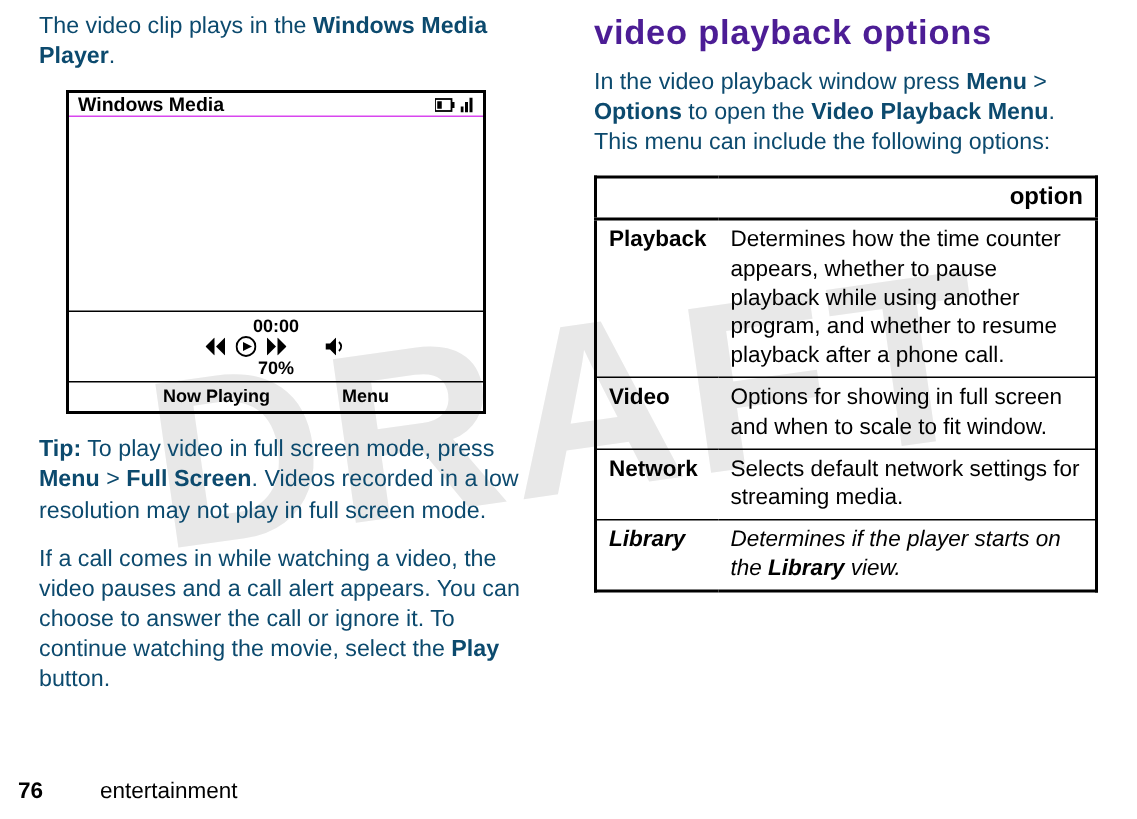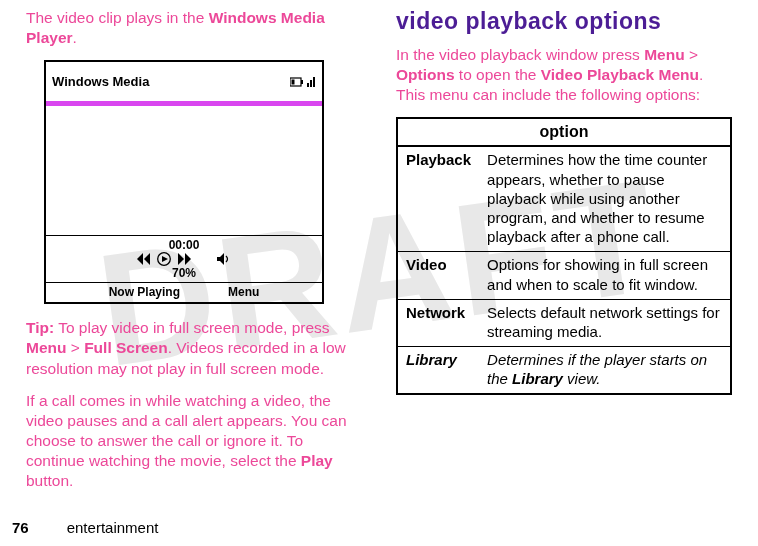--- a/index.html
+++ b/index.html
@@ -31,21 +31,21 @@
     gap: 34px;
     padding: 8px 26px 0 26px;
   }
   .col {
     flex: 1 1 0;
     min-width: 0;
   }
   .body-text {
     font-size: 15.5px;
     line-height: 1.3;
-    color: #ec4899;
+    color: #0c4a6e;
     margin-bottom: 12px;
   }
   .bold-cond {
     font-family: "Arial Narrow", Arial, sans-serif;
     font-weight: bold;
     font-stretch: condensed;
   }
   .h2 {
     font-size: 23px;
     letter-spacing: 0.5px;
@@ -57,24 +57,24 @@
   .player {
     width: 280px;
     border: 2px solid #000;
     margin: 6px 0 14px 18px;
     font-family: "Arial Narrow", Arial, sans-serif;
   }
   .player-title {
     display: flex;
     justify-content: space-between;
     align-items: center;
-    padding: 12px 6px;
+    padding: 0 6px;
     font-weight: bold;
     font-size: 13px;
-    border-bottom: 5px solid #d946ef;
+    border-bottom: 1px solid #d946ef;
   }
   .player-title-icons { display:flex; gap:3px; align-items:center; }
   .player-screen {
     height: 130px;
     border-bottom: 1px solid #000;
   }
   .player-controls {
     display: flex;
     justify-content: space-between;
     align-items: center;
@@ -94,21 +94,21 @@
     padding: 2px 6px 3px;
   }
   
   .opt-table {
     border: 2px solid #000;
     border-collapse: collapse;
     width: 100%;
     font-size: 15px;
   }
   .opt-table th {
-    text-align: center;
+    text-align: right;
     font-weight: bold;
     padding: 4px 8px;
     border-bottom: 2px solid #000;
     font-size: 16px;
   }
   .opt-table td {
     padding: 3px 8px 5px;
     vertical-align: top;
     border-bottom: 1px solid #000;
     line-height: 1.28;

